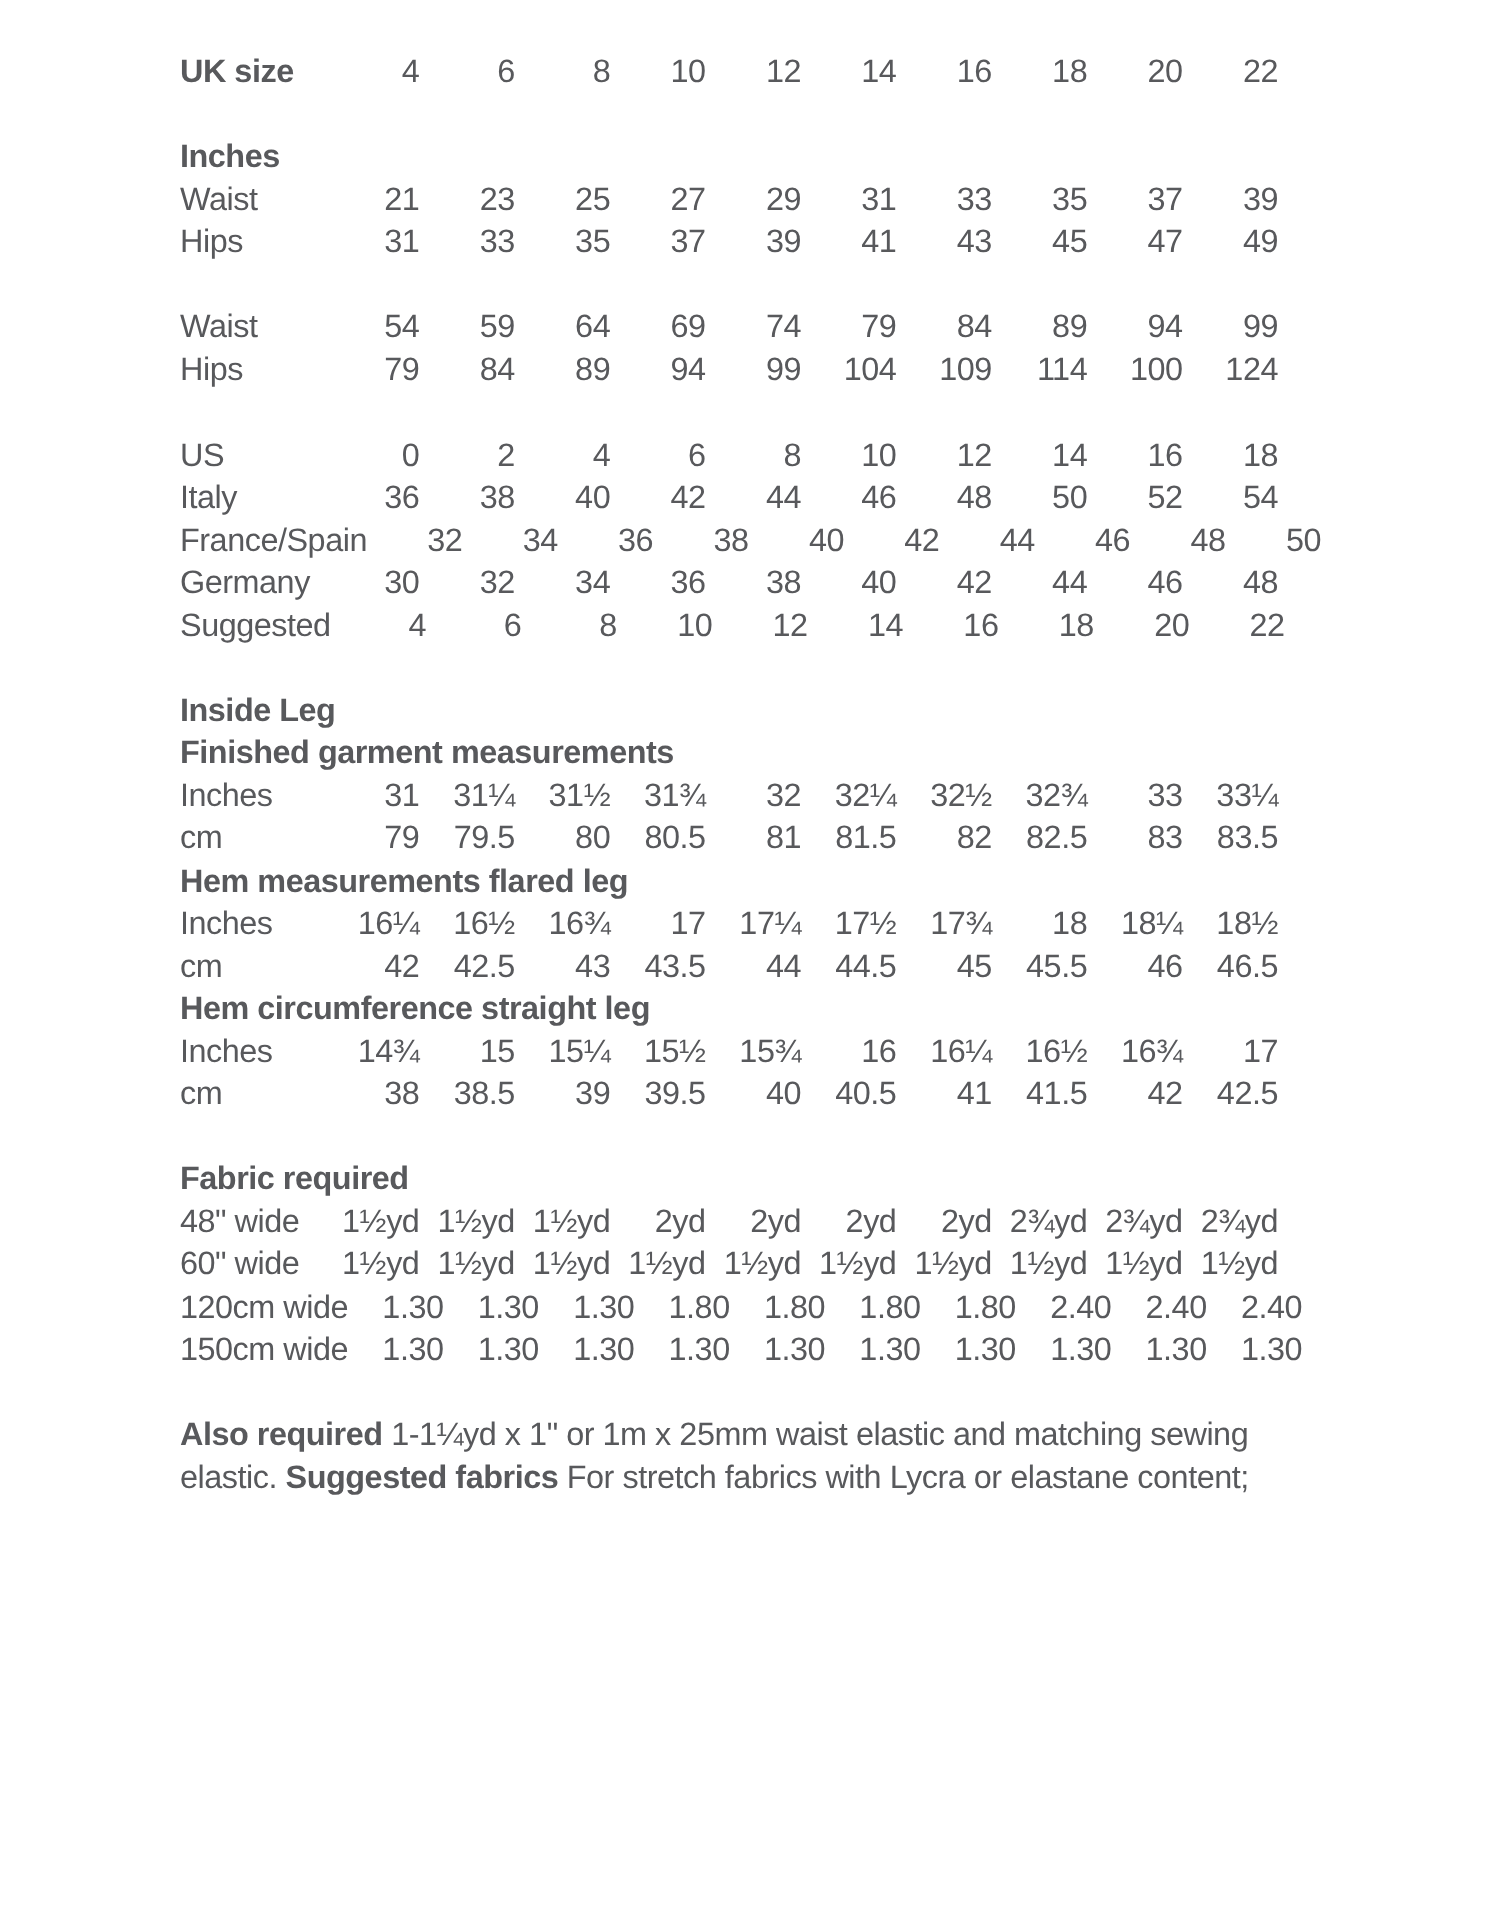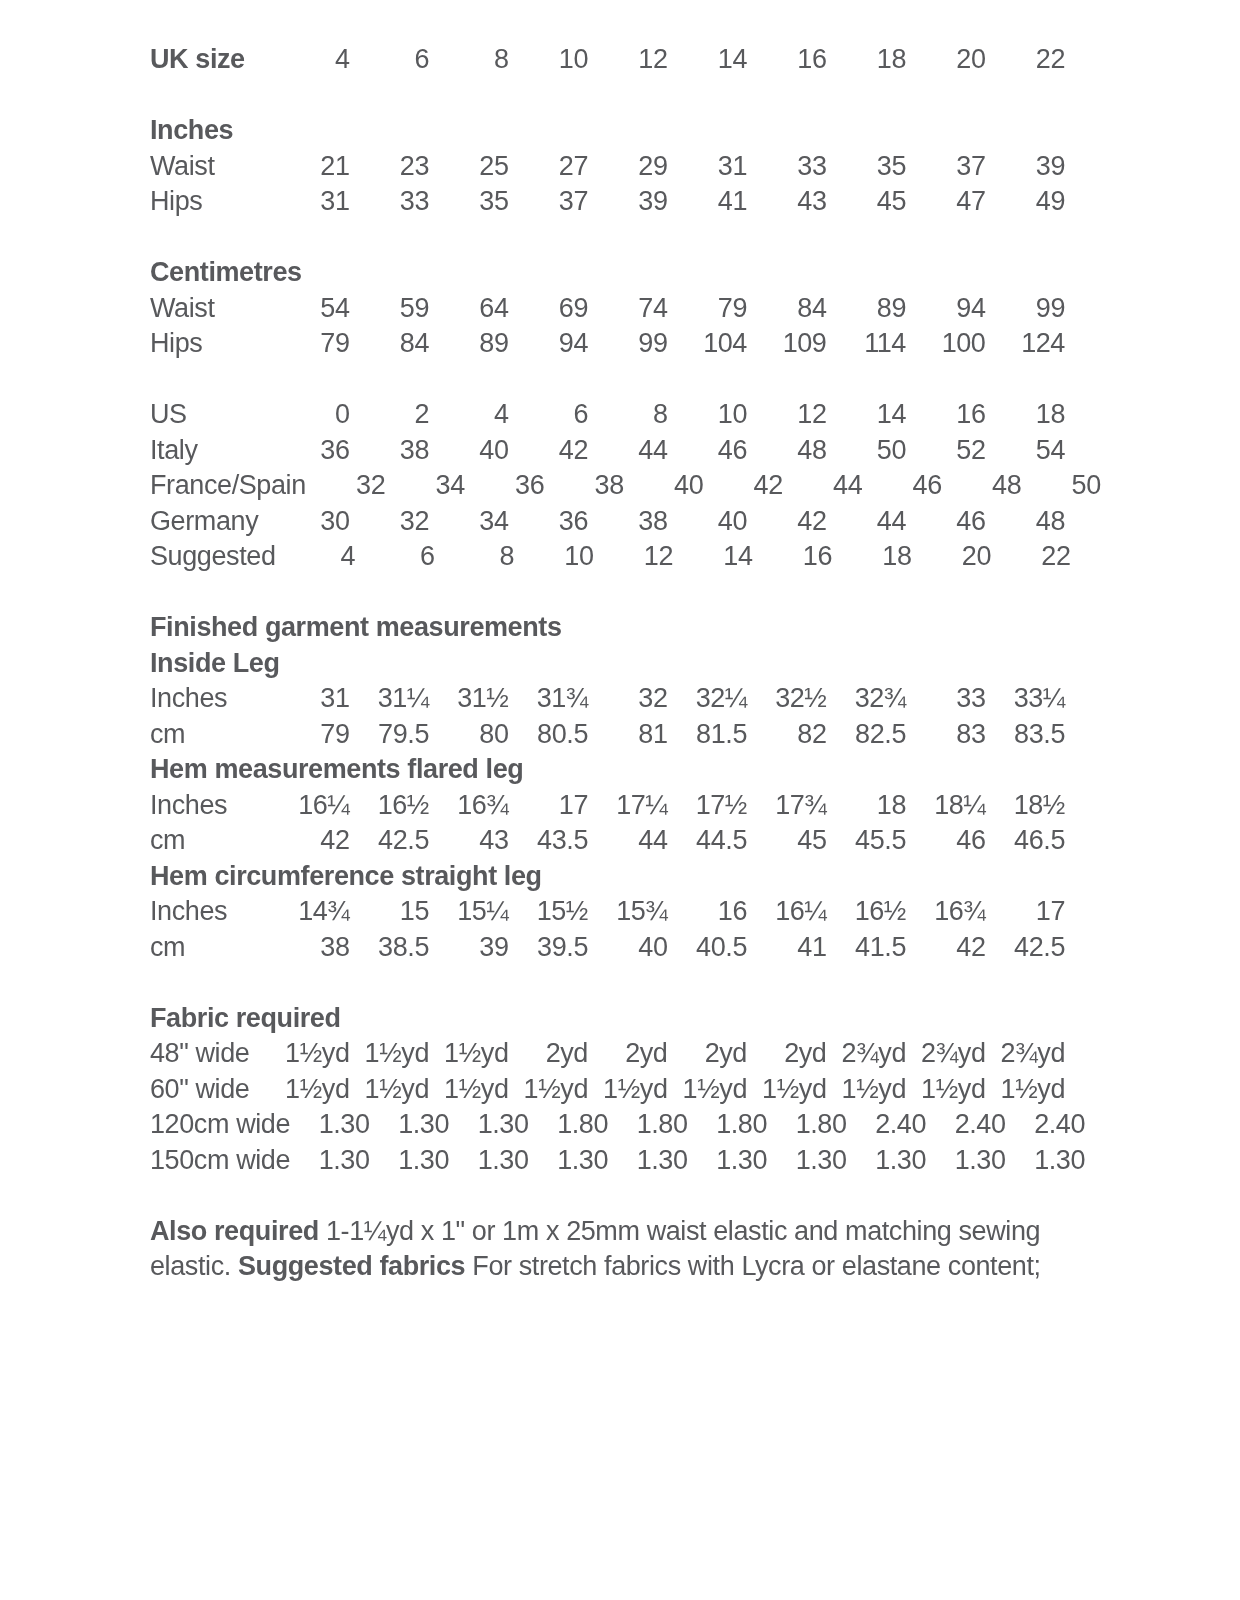--- a/index.html
+++ b/index.html
@@ -82,23 +82,20 @@
         <span class="tcell">37</span>
         <span class="tcell">39</span>
         <span class="tcell">41</span>
         <span class="tcell">43</span>
         <span class="tcell">45</span>
         <span class="tcell">47</span>
         <span class="tcell">49</span>
       </div>
       <div class="gap"></div>
       <div class="trow">
-        <span class="tlabel bold">Centimetres</span>
-      </div>
-      <div class="trow">
         <span class="tlabel">Waist</span>
         <span class="tcell">54</span>
         <span class="tcell">59</span>
         <span class="tcell">64</span>
         <span class="tcell">69</span>
         <span class="tcell">74</span>
         <span class="tcell">79</span>
         <span class="tcell">84</span>
         <span class="tcell">89</span>
         <span class="tcell">94</span>
@@ -178,24 +175,24 @@
         <span class="tcell">10</span>
         <span class="tcell">12</span>
         <span class="tcell">14</span>
         <span class="tcell">16</span>
         <span class="tcell">18</span>
         <span class="tcell">20</span>
         <span class="tcell">22</span>
       </div>
       <div class="gap"></div>
       <div class="trow">
+        <span class="tlabel bold">Inside Leg</span>
+      </div>
+      <div class="trow">
         <span class="tlabel bold">Finished garment measurements</span>
-      </div>
-      <div class="trow">
-        <span class="tlabel bold">Inside Leg</span>
       </div>
       <div class="trow">
         <span class="tlabel">Inches</span>
         <span class="tcell">31</span>
         <span class="tcell">31¼</span>
         <span class="tcell">31½</span>
         <span class="tcell">31¾</span>
         <span class="tcell">32</span>
         <span class="tcell">32¼</span>
         <span class="tcell">32½</span>

